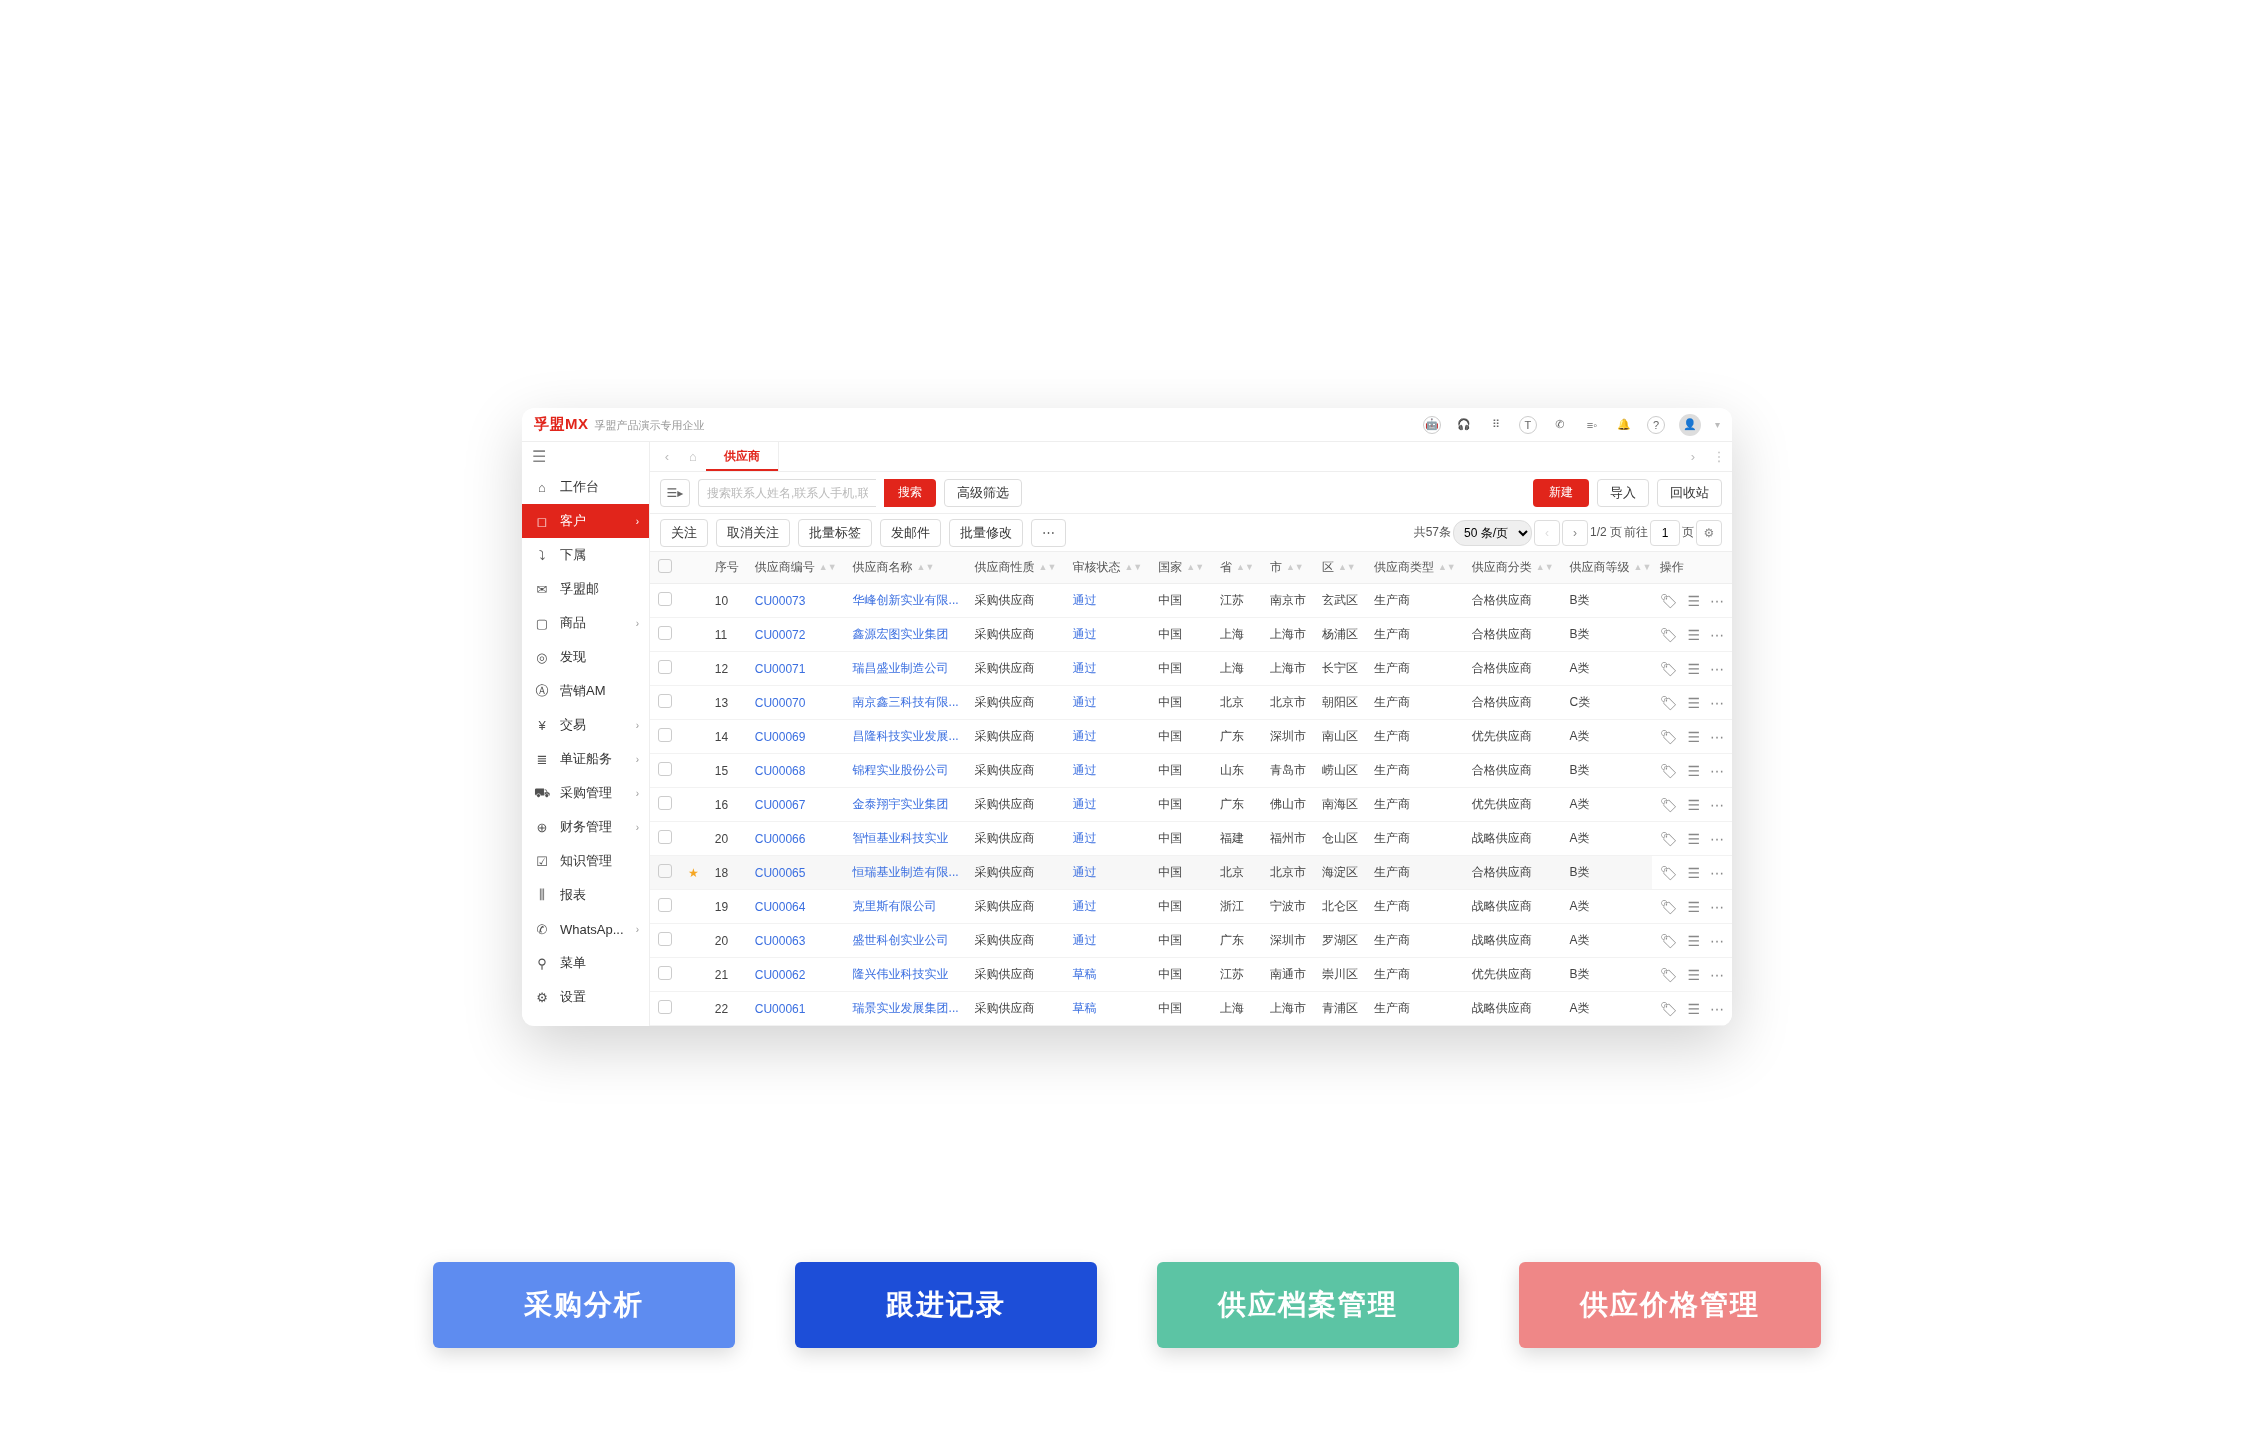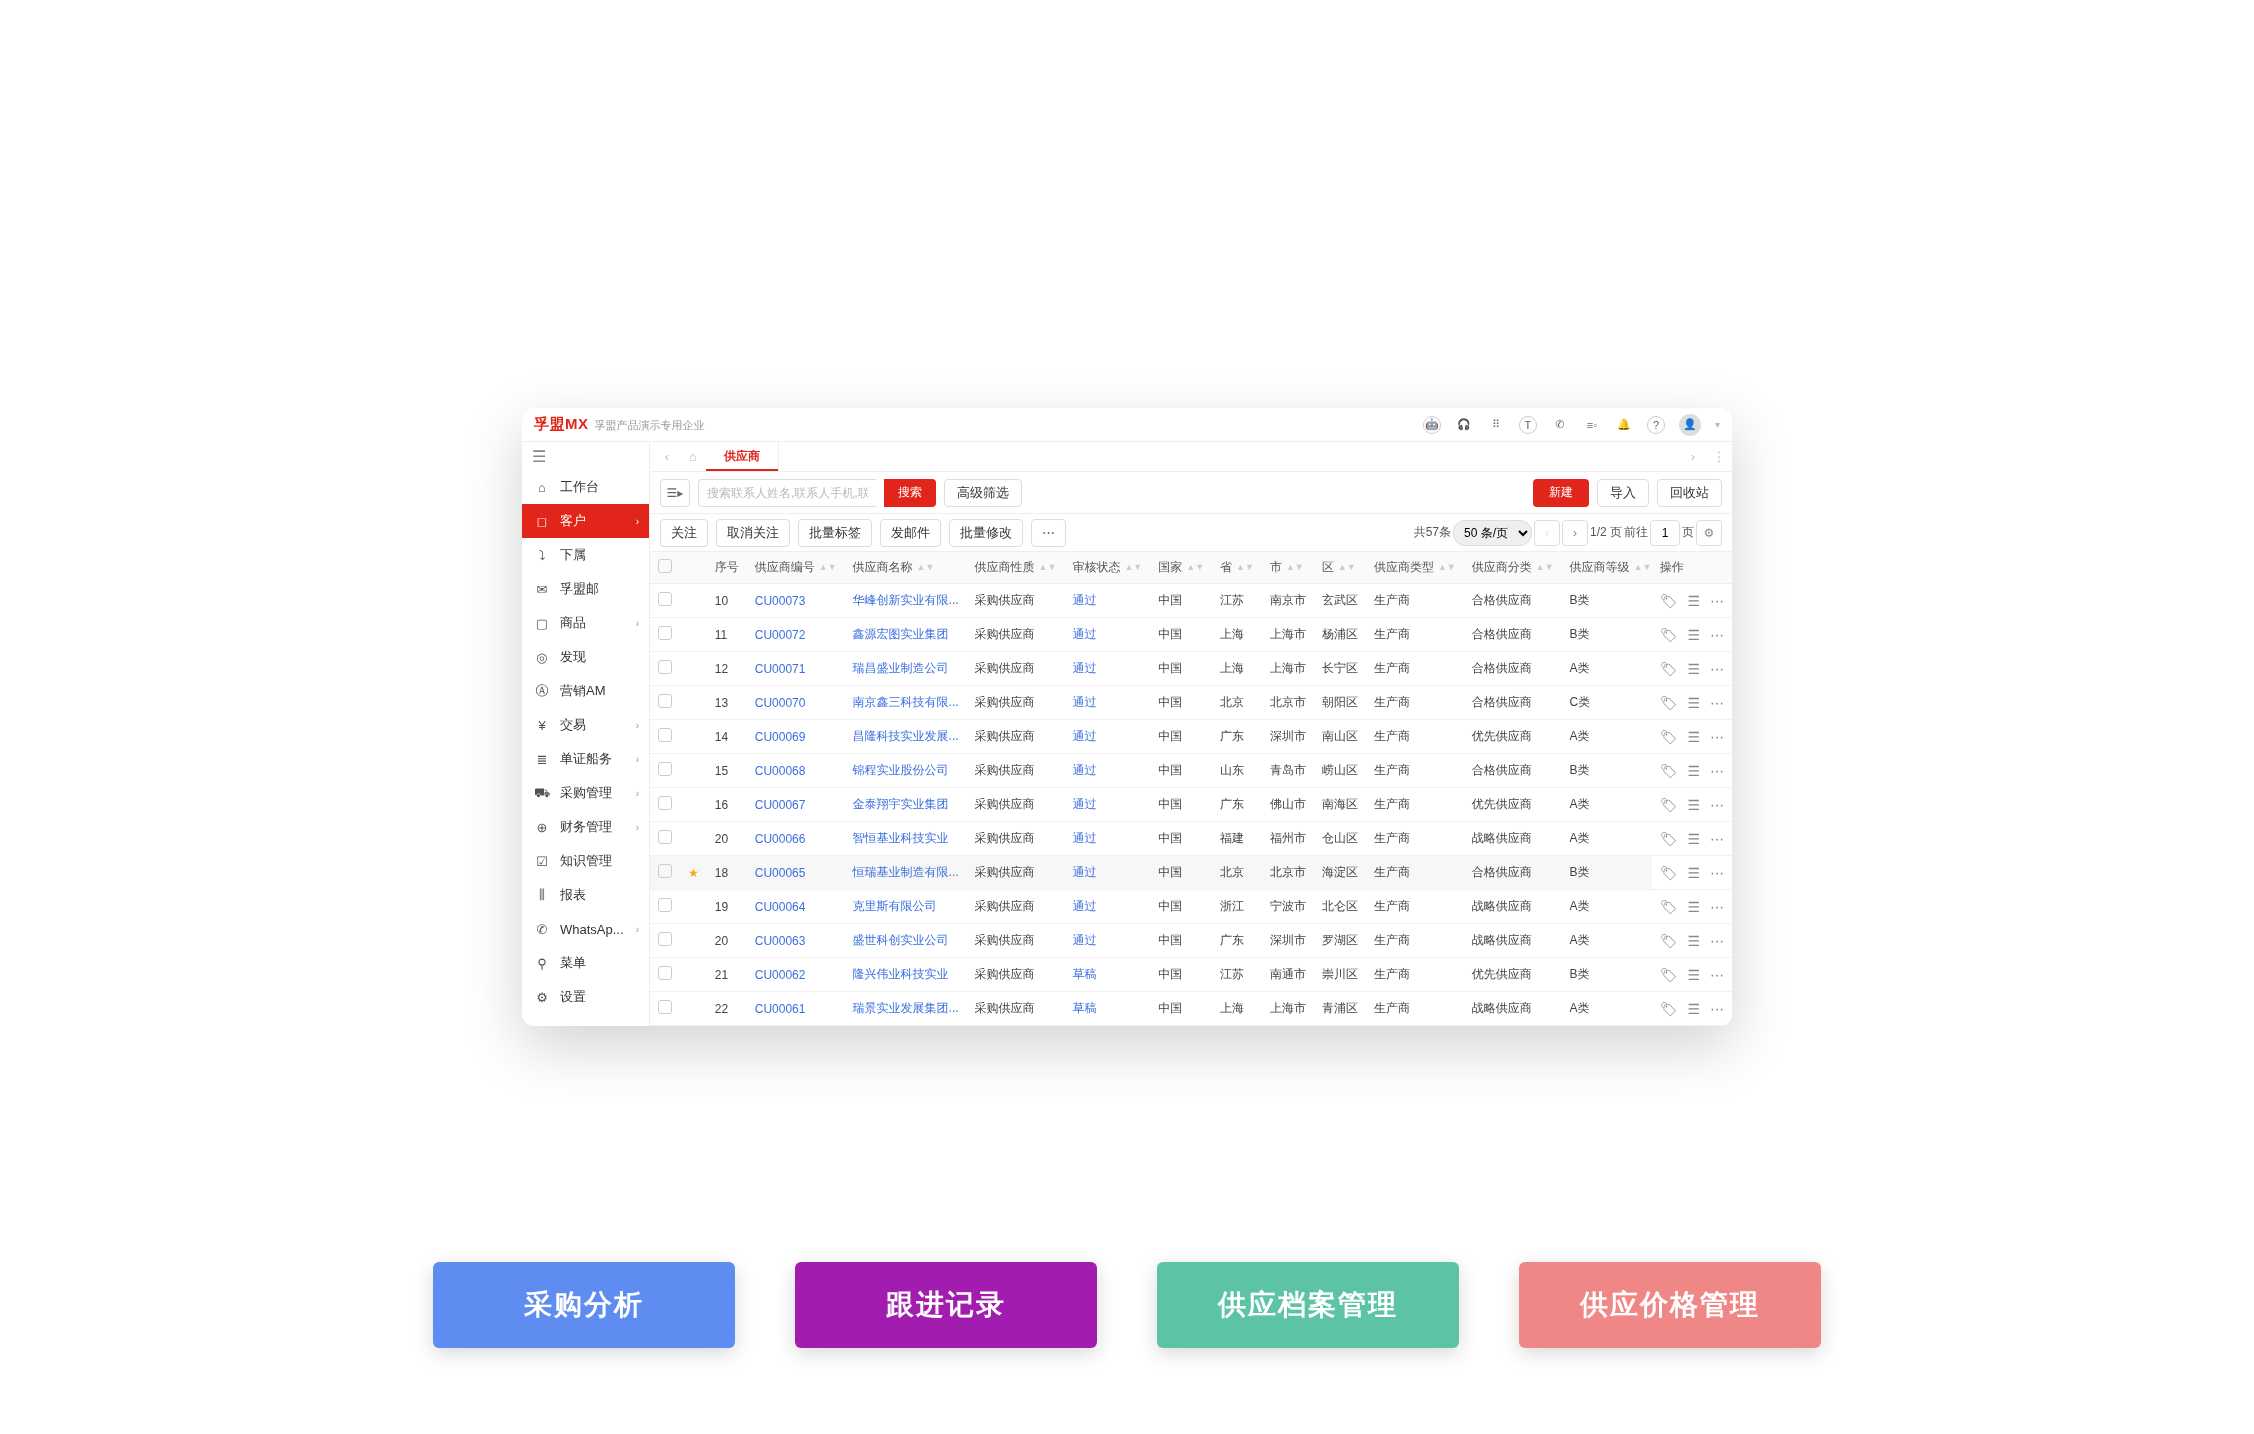--- a/index.html
+++ b/index.html
@@ -173,21 +173,21 @@
     display:flex; gap:60px;
   }
   .card {
     width:302px; height:86px;
     border-radius:6px;
     display:flex; align-items:center; justify-content:center;
     color:#fff; font-size:28px; font-weight:700; letter-spacing:2px;
     box-shadow:0 6px 20px rgba(0,0,0,0.15);
   }
   .card.blue   { background:#5e8cf0; }
-  .card.purple { background:#a21caf; }
+  .card.purple { background:#1d4ed8; }
   .card.green  { background:#5cc4a4; }
   .card.red    { background:#ef8787; }
   
   col.c-chk{width:34px} col.c-star{width:26px} col.c-seq{width:46px}
   col.c-id{width:80px} col.c-name{width:120px} col.c-nature{width:82px}
   col.c-audit{width:70px} col.c-country{width:60px} col.c-prov{width:60px}
   col.c-city{width:66px} col.c-dist{width:66px} col.c-type{width:78px}
   col.c-cat{width:78px} col.c-grade{width:70px} col.c-ops{width:90px}
 </style>
 </head>

